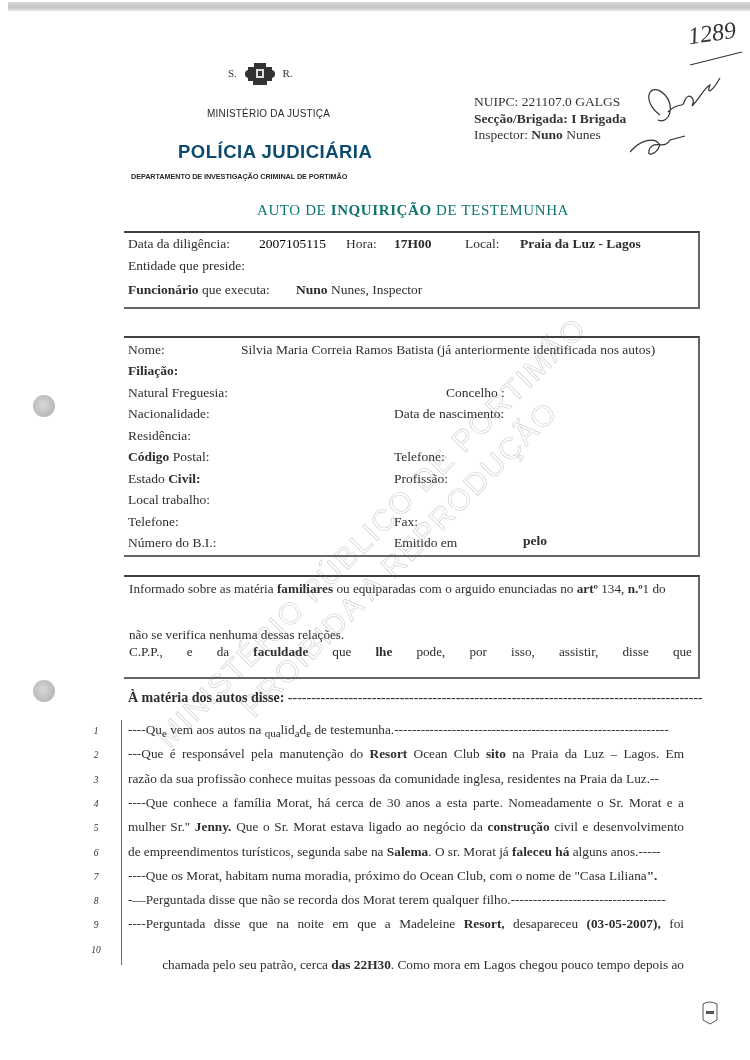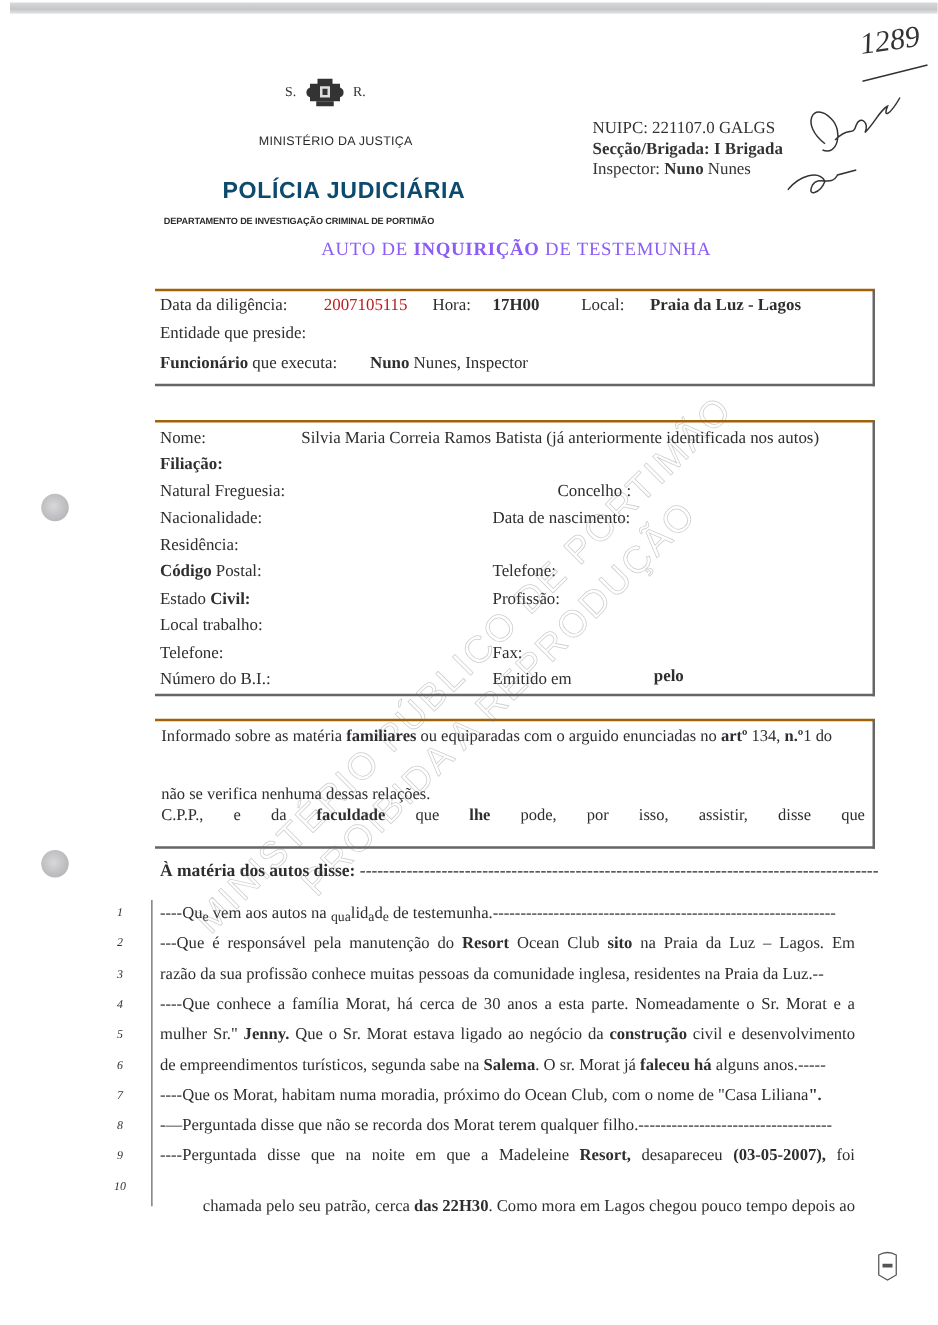--- a/index.html
+++ b/index.html
@@ -23,29 +23,29 @@
   .emblem-row { left: 228px; top: 62px; font-size: 11px; color: #333; }
   .emblem { display: inline-block; width: 30px; height: 24px; vertical-align: middle; margin: 0 5px; }
   .ministry { left: 207px; top: 108px; font-size: 10px; letter-spacing: 0.2px; }
   .police { left: 178px; top: 141px; font-size: 18.5px; font-weight: bold; letter-spacing: 0.5px; color: #0c4a6e; }
   .dept { left: 131px; top: 172px; font-size: 7.3px; font-weight: bold; letter-spacing: -0.1px; }
 
   
   .hdr-right { left: 474px; font-size: 13.5px; color: #333; }
   .b { font-weight: bold; }
 
-  .doc-title { left: 257px; top: 192px; font-size: 15px; letter-spacing: 0.6px; color: #8b5cf6; }
-
-  
-  .box { position: absolute; left: 124px; width: 574px; border-top: 2px solid #a16207; border-bottom: 2px solid #666; border-right: 2px solid #666; }
+  .doc-title { left: 257px; top: 202px; font-size: 15px; letter-spacing: 0.6px; color: #0f766e; }
+
+  
+  .box { position: absolute; left: 124px; width: 574px; border-top: 2px solid #404040; border-bottom: 2px solid #666; border-right: 2px solid #666; }
   .box1 { top: 231px; height: 74px; }
   .box2 { top: 336px; height: 217px; }
   .box3 { top: 575px; height: 100px; }
   .field { position: absolute; font-size: 13.5px; white-space: nowrap; color: #2e2e2e; }
-  .val { color: #b91c1c; }
+  .val { color: #000000; }
 
   .para { position: absolute; left: 5px; right: 6px; font-size: 13.2px; line-height: 22px; color: #2e2e2e; }
   .justify-line { display: flex; justify-content: space-between; }
 
   
   .matter-head { left: 128px; top: 690px; font-size: 14px; font-weight: bold; color: #2e2e2e; }
   .lines-rule { position: absolute; left: 121px; top: 720px; width: 1px; height: 245px; background: #666; }
   .lnum { position: absolute; left: 86px; width: 20px; text-align: center; font-size: 9.5px; font-style: italic; color: #333; }
   .ltext { position: absolute; left: 128px; width: 556px; font-size: 13.3px; color: #2e2e2e; white-space: nowrap; overflow: hidden; }
   .sub { font-size: 11px; vertical-align: -3px; }

